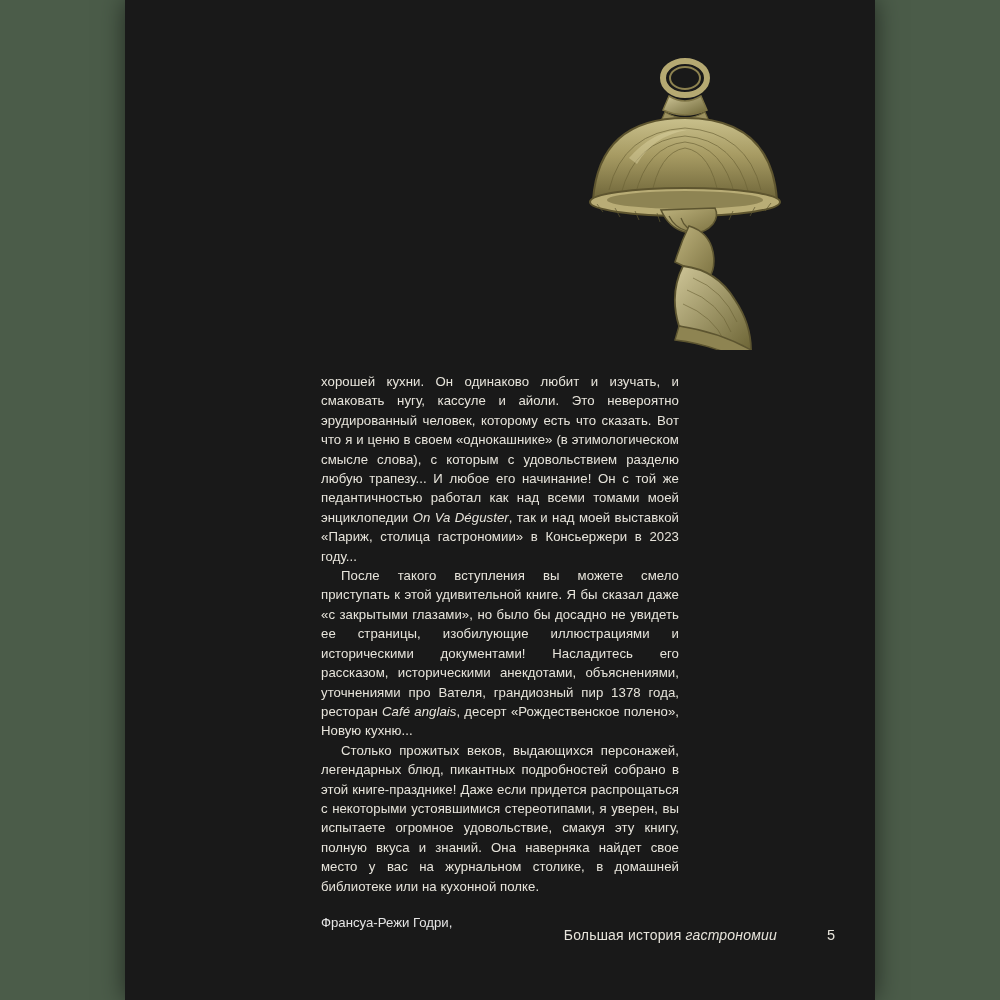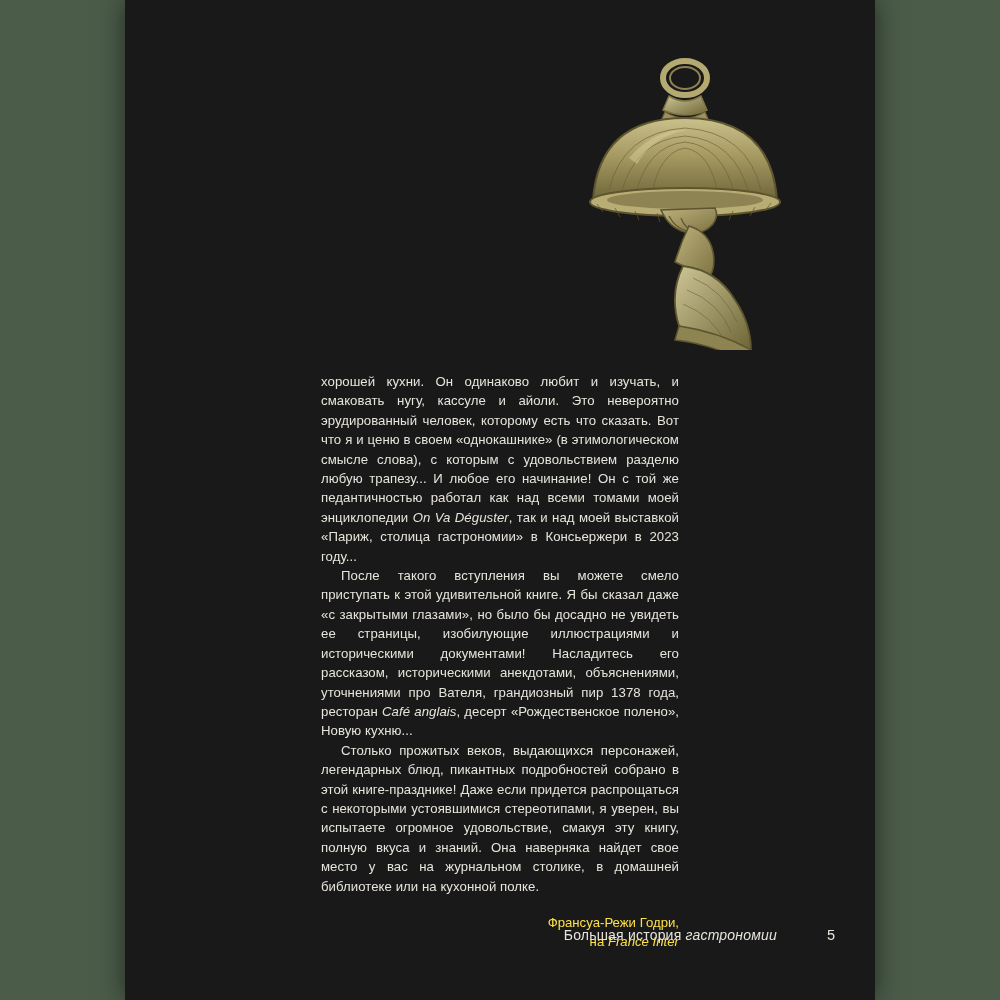--- a/index.html
+++ b/index.html
@@ -69,22 +69,21 @@
     text-indent: 20px;
   }
   .para i, .para em {
     font-style: italic;
   }
 
   .signature {
     margin-top: 17px;
     font-size: 13.2px;
     line-height: 19.4px;
-    text-align: right;
-    color: #fde047;
+    color: #e5e5e5;
   }
   .signature div {
     white-space: normal;
   }
 
   
   .footer {
     position: absolute;
     left: 196px;
     right: 40px;
@@ -180,21 +179,20 @@
     <div class="text-column">
 
       <p class="para"><span>хорошей кухни. Он одинаково любит и изучать, и смаковать нугу, кассуле и айоли. Это невероятно эрудированный человек, которому есть что сказать. Вот что я и ценю в своем «однокашнике» (в этимологическом смысле слова), с которым с удовольствием разделю любую трапезу... И любое его начинание! Он с той же педантичностью работал как над всеми томами моей энциклопедии </span><i>On Va Déguster</i><span>, так и над моей выставкой «Париж, столица гастрономии» в Консьержери в 2023 году...</span></p>
 
       <p class="para"><span>После такого вступления вы можете смело приступать к этой удивительной книге. Я бы сказал даже «с закрытыми глазами», но было бы досадно не увидеть ее страницы, изобилующие иллюстрациями и историческими документами! Насладитесь его рассказом, историческими анекдотами, объяснениями, уточнениями про Вателя, грандиозный пир 1378 года, ресторан </span><i>Café anglais</i><span>, десерт «Рождественское полено», Новую кухню...</span></p>
 
       <p class="para">Столько прожитых веков, выдающихся персонажей, легендарных блюд, пикантных подробностей собрано в этой книге-празднике! Даже если придется распрощаться с некоторыми устоявшимися стереотипами, я уверен, вы испытаете огромное удовольствие, смакуя эту книгу, полную вкуса и знаний. Она наверняка найдет свое место у вас на журнальном столике, в домашней библиотеке или на кухонной полке.</p>
 
       <div class="signature">
         <div>Франсуа-Режи Годри,</div>
-        <div><span>на </span><i>France Inter</i></div>
       </div>
     </div>
 
     <div class="footer">
       <div class="footer-title"><span>Большая история </span><span class="italic">гастрономии</span></div>
       <div class="page-number">5</div>
     </div>
 
   </div>
 </div>

